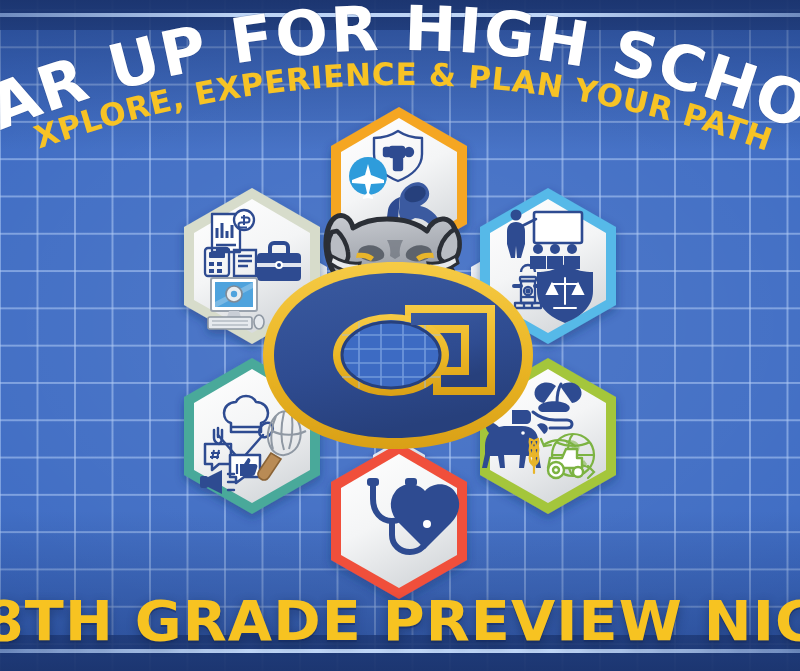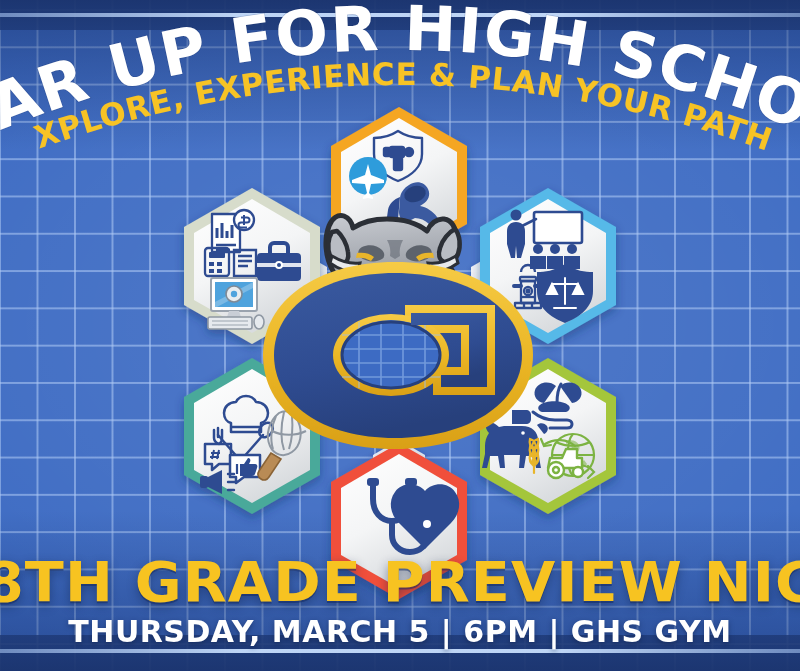--- a/index.html
+++ b/index.html
@@ -445,16 +445,15 @@
         <textPath href="#arcTop" startOffset="50%" text-anchor="middle">GEAR UP FOR HIGH SCHOOL</textPath>
       </text>
       <text class="arc-sub">
         <textPath href="#arcSub" startOffset="50%" text-anchor="middle">EXPLORE, EXPERIENCE &amp; PLAN YOUR PATH!</textPath>
       </text>
     </svg>
   </div>
 
   <div class="bottom-block">
     <div class="headline-big">8TH GRADE PREVIEW NIGHT</div>
-    <div class="headline-sub">THURSDAY, MARCH 5  |  6PM  | GHS GYM</div>
   </div>
 
 </div>
 
 </body></html>

